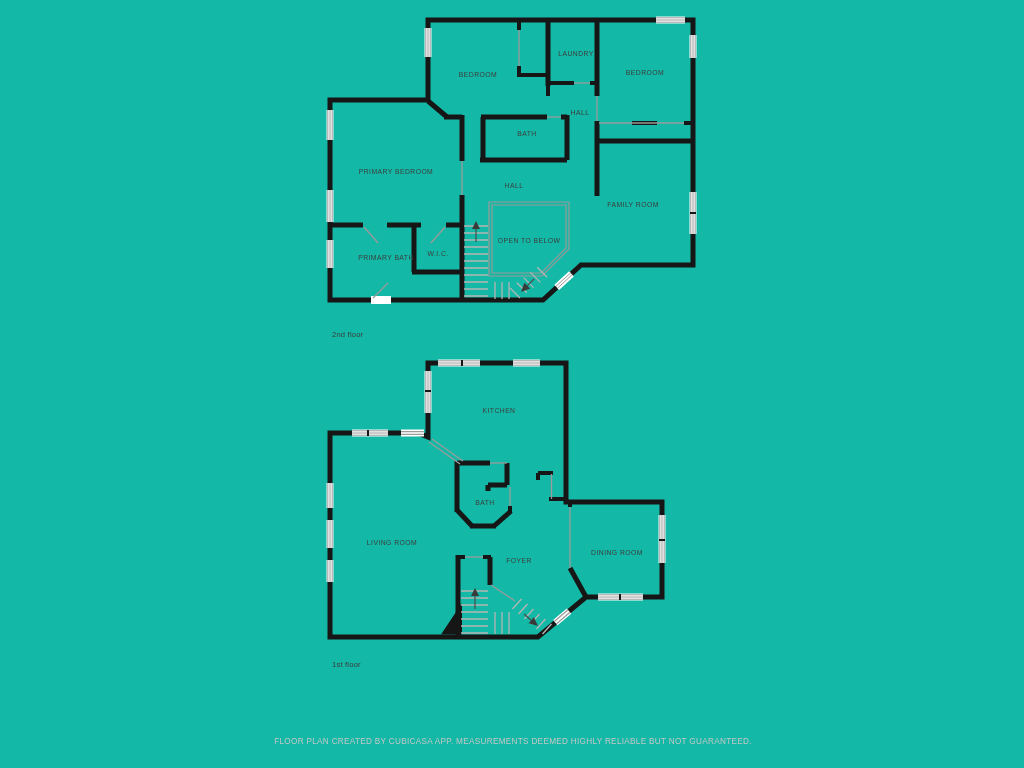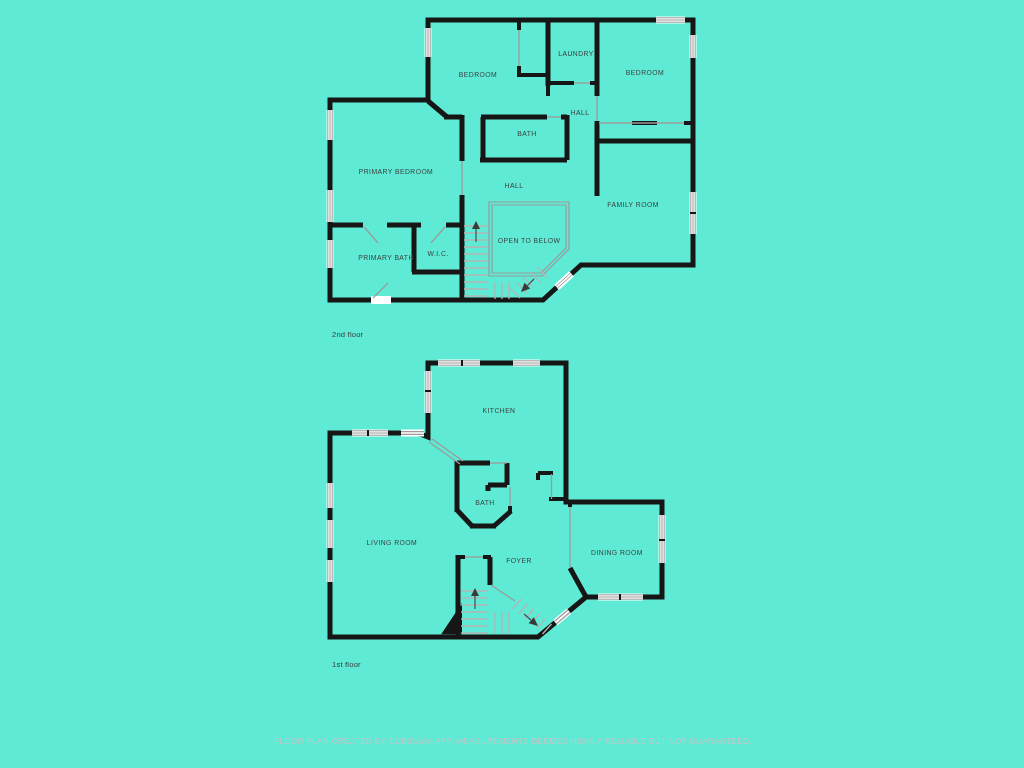--- a/index.html
+++ b/index.html
@@ -1,20 +1,20 @@
 <!DOCTYPE html>
 <html style="--wall: #161616; --door-line: #9b9b9b; --stair-tread: #b5b5b5; --room-label: #3c3c3c; --floor-label: #3b3b3b; --footer-text: #c6c6c6;"><head>
 <meta charset="utf-8">
 <style>
   :root{
     --wall:#161616; --door-line:#9b9b9b; --stair-tread:#b5b5b5;
     --room-label:#3c3c3c; --floor-label:#3b3b3b; --footer-text:#c6c6c6;
   }
   html,body{margin:0;padding:0;background:#ffffff;}
-  .stage{position:relative;width:1024px;height:768px;background:#5eead4;overflow:hidden;}
+  .stage{position:relative;width:1024px;height:768px;background:#14b8a6;overflow:hidden;}
   svg{position:absolute;left:0;top:0;}
   svg text{
     font-family:"Liberation Sans", sans-serif;
     fill:var(--room-label);
     font-size:6.8px;
     letter-spacing:0.45px;
     text-anchor:middle;
   }
   svg text.floorcap{
     font-size:7.6px; letter-spacing:0.2px; text-anchor:start; fill:var(--floor-label);

